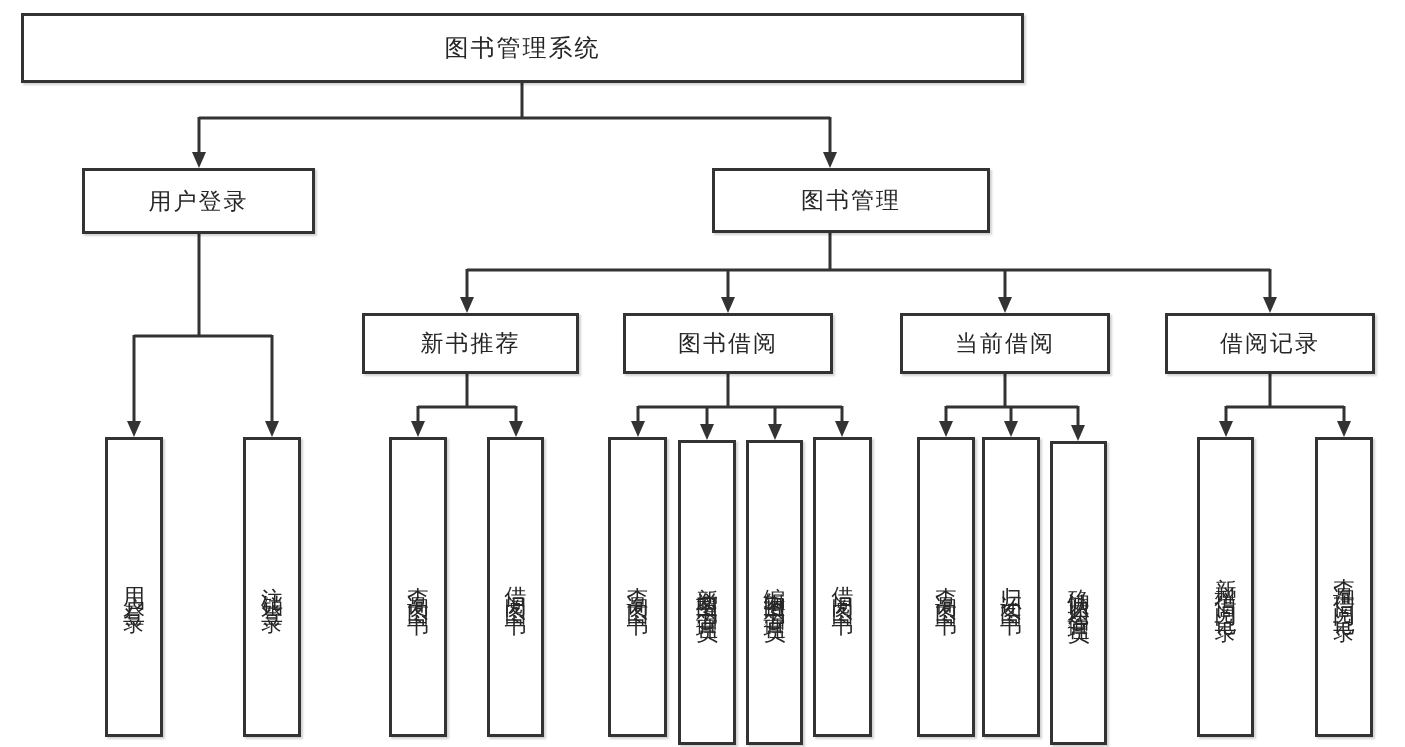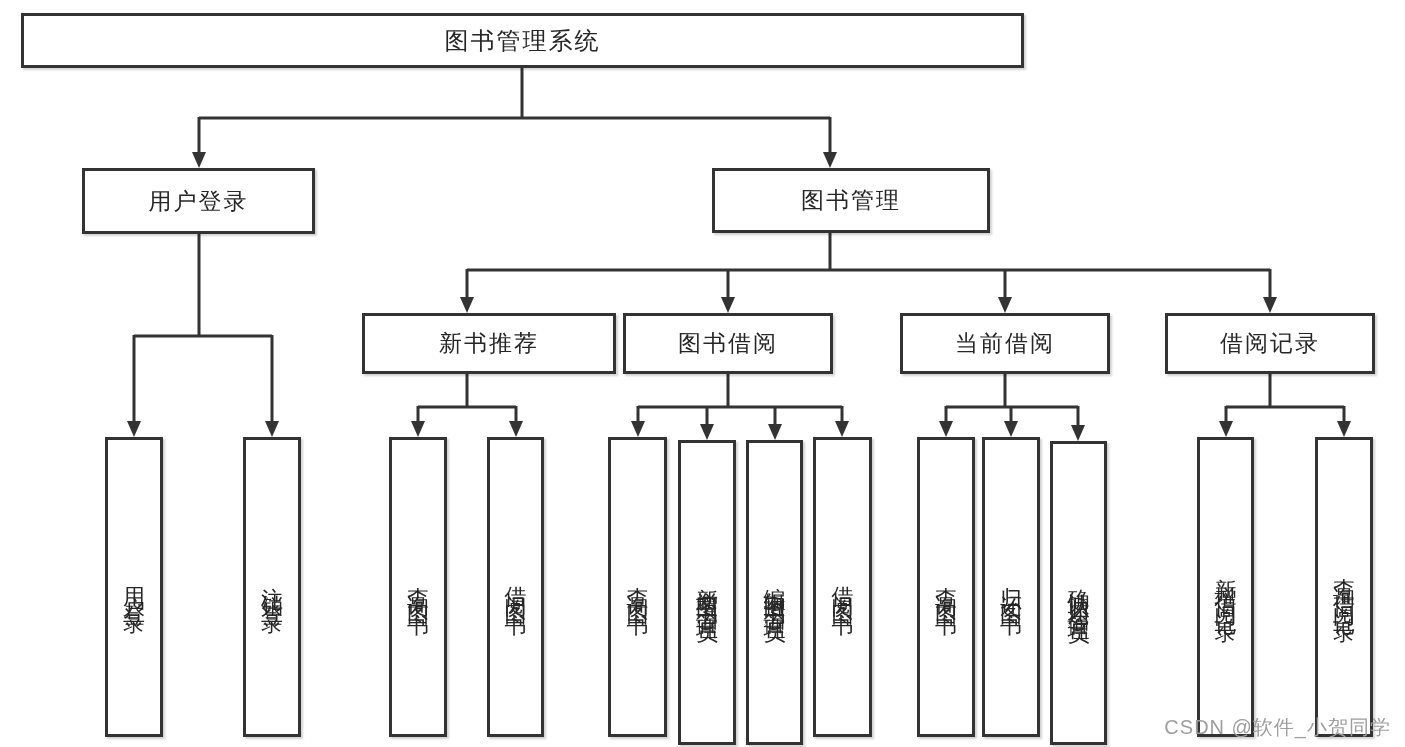--- a/index.html
+++ b/index.html
@@ -113,32 +113,32 @@
       <polygon points="1071,425 1085,425 1078,441" stroke="none"></polygon>
 
     <line x1="1270" y1="374" x2="1270" y2="407"></line>
     <line x1="1226" y1="407" x2="1344" y2="407"></line>
     <line x1="1226" y1="406" x2="1226" y2="423"></line>
       <polygon points="1219,421 1233,421 1226,437" stroke="none"></polygon>
     <line x1="1344" y1="406" x2="1344" y2="423"></line>
       <polygon points="1337,421 1351,421 1344,437" stroke="none"></polygon>
   </svg>
 
-  <div class="node title" style="left:21px; top:13px; width:1003px; height:55px;">
+  <div class="node title" style="left:21px; top:13px; width:1003px; height:70px;">
     <span class="hlabel">图书管理系统</span>
   </div>
 
   <div class="node" style="left:82px; top:168px; width:233px; height:66px;">
     <span class="hlabel">用户登录</span>
   </div>
   <div class="node" style="left:712px; top:168px; width:278px; height:65px;">
     <span class="hlabel">图书管理</span>
   </div>
 
-  <div class="node" style="left:362px; top:313px; width:254px; height:61px;">
+  <div class="node" style="left:362px; top:313px; width:217px; height:61px;">
     <span class="hlabel">新书推荐</span>
   </div>
   <div class="node" style="left:623px; top:313px; width:210px; height:61px;">
     <span class="hlabel">图书借阅</span>
   </div>
   <div class="node" style="left:900px; top:313px; width:210px; height:61px;">
     <span class="hlabel">当前借阅</span>
   </div>
   <div class="node" style="left:1165px; top:313px; width:210px; height:61px;">
     <span class="hlabel">借阅记录</span>
@@ -181,15 +181,14 @@
     <span class="vlabel tight">确认归还（管理员）</span>
   </div>
 
   <div class="node leaf" style="left:1197px; top:437px; width:57px; height:300px;">
     <span class="vlabel">新增借阅记录</span>
   </div>
   <div class="node leaf" style="left:1315px; top:437px; width:58px; height:300px;">
     <span class="vlabel">查询借阅记录</span>
   </div>
 
-  <div class="watermark">CSDN @软件_小贺同学</div>
 
 </div>
 
 </body></html>

